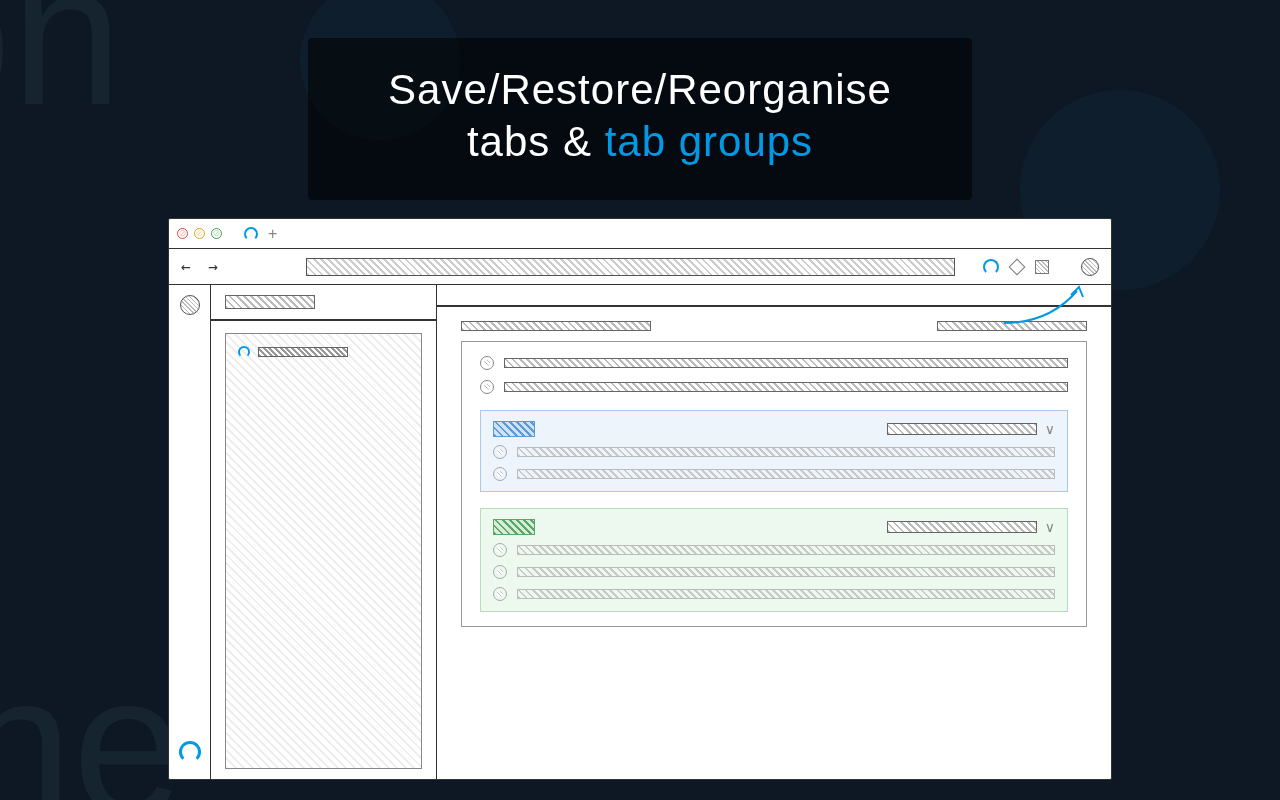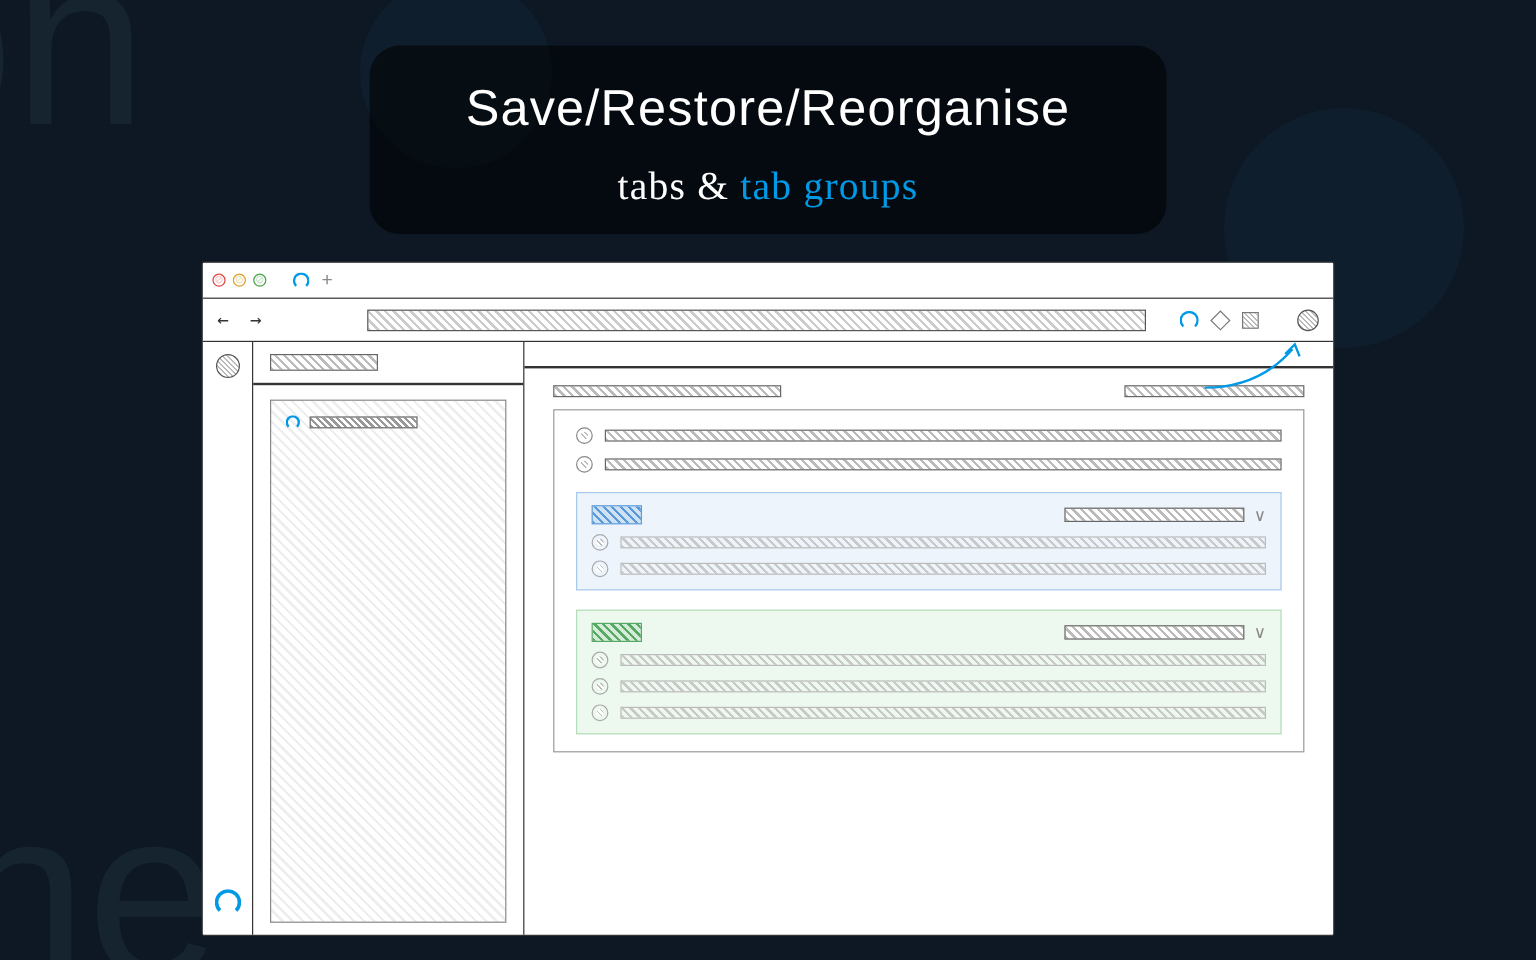--- a/index.html
+++ b/index.html
@@ -28,26 +28,26 @@
     background:#102434; opacity:.5;
   }
 
   
   .headline {
     position: absolute;
     top: 38px;
     left: 50%;
     transform: translateX(-50%);
     background: rgba(0,0,0,0.55);
-    border-radius: 25px;
-    padding: 28px 80px 20px;
+    border-radius: 4px;
+    padding: 28px 80px 34px;
     text-align: center;
   }
   .headline .l1 { color:#fff; font-size:42px; font-weight:300; letter-spacing:1px;}
-  .headline .l2 { color:#fff; font-size:33px; font-weight:300; letter-spacing:1px; margin-top:24px;font-family:Liberation Serif, serif;}
+  .headline .l2 { color:#fff; font-size:42px; font-weight:300; letter-spacing:1px; margin-top:4px;}
   .headline .accent { color:#0099e5; }
 
   
   .window {
     position:absolute;
     left:168px; top:218px;
     width:944px; height:562px;
     background:#fff;
     border:1.5px solid #333;
     border-radius:2px;

